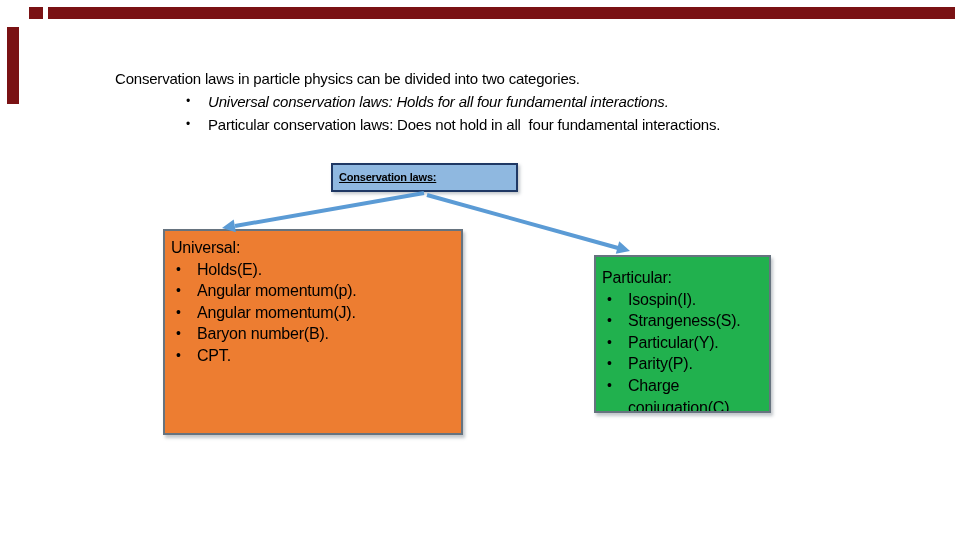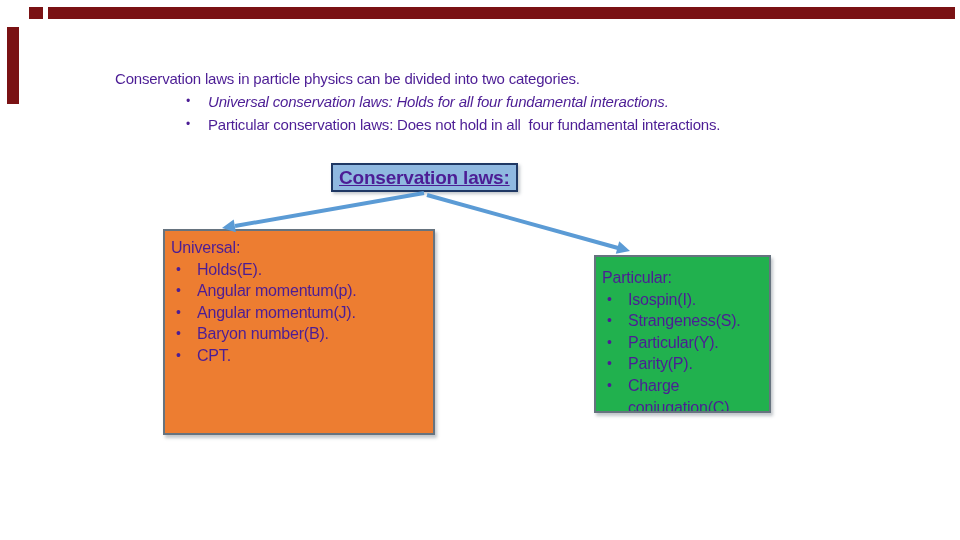--- a/index.html
+++ b/index.html
@@ -1,45 +1,45 @@
 <!DOCTYPE html>
 <html><head>
 <meta charset="utf-8">
 <style>
   html,body{margin:0;padding:0;background:#ffffff;}
   .slide{
     position:relative;width:960px;height:540px;background:#ffffff;overflow:hidden;
-    font-family:"Liberation Sans",sans-serif;color:#4c1d95;
+    font-family:"Liberation Sans",sans-serif;color:#000000;
   }
   
   .ink{position:absolute;background:#7a1214;}
   .ink-top-a{left:29px;top:7px;width:14px;height:12px;}
   .ink-top-b{left:48px;top:7px;width:907px;height:12px;}
   .ink-left{left:7px;top:27px;width:12px;height:77px;}
   
   .intro-line{position:absolute;font-size:15px;line-height:23px;letter-spacing:-0.2px;white-space:pre;}
   .intro-title{left:115px;top:67px;}
   .intro-bullet{padding-left:22px;}
   .intro-bullet::before{content:"\2022";position:absolute;left:0;top:0;font-size:12px;line-height:23px;}
   .ib1{left:186px;top:90px;font-style:italic;}
   .ib2{left:186px;top:113px;}
   
   .root-box{
     position:absolute;left:331px;top:163px;width:187px;height:29px;box-sizing:border-box;
     background:#8fb8e0;border:2px solid #1f3864;box-shadow:2px 2px 3px rgba(120,130,140,.45);
-    font-size:19px;font-weight:bold;text-decoration:underline;line-height:25px;padding-left:6px;
+    font-size:11px;font-weight:bold;text-decoration:underline;line-height:25px;padding-left:6px;
     letter-spacing:-0.2px;white-space:pre;
   }
   
   .cat-box{
     position:absolute;box-sizing:border-box;border:2px solid #66737f;
     box-shadow:2px 3px 3px rgba(120,130,140,.45);
     font-size:16px;line-height:21.6px;letter-spacing:-0.2px;overflow:hidden;
   }
-  .universal-box{left:163px;top:229px;width:272px;height:206px;background:#ed7d31;padding:6px 4px 0 5px;}
+  .universal-box{left:163px;top:229px;width:300px;height:206px;background:#ed7d31;padding:6px 4px 0 5px;}
   .particular-box{left:594px;top:255px;width:177px;height:158px;background:#21b14e;padding:10px 4px 0 5px;}
   .cat-title{padding-left:1px;}
   .cat-item{position:relative;padding-left:27px;}
   .cat-item::before{content:"\2022";position:absolute;left:6px;top:0;font-size:14px;line-height:21.6px;}
   
   .arrow-layer{position:absolute;left:0;top:0;pointer-events:none;}
 </style>
 </head>
 <body>
 

